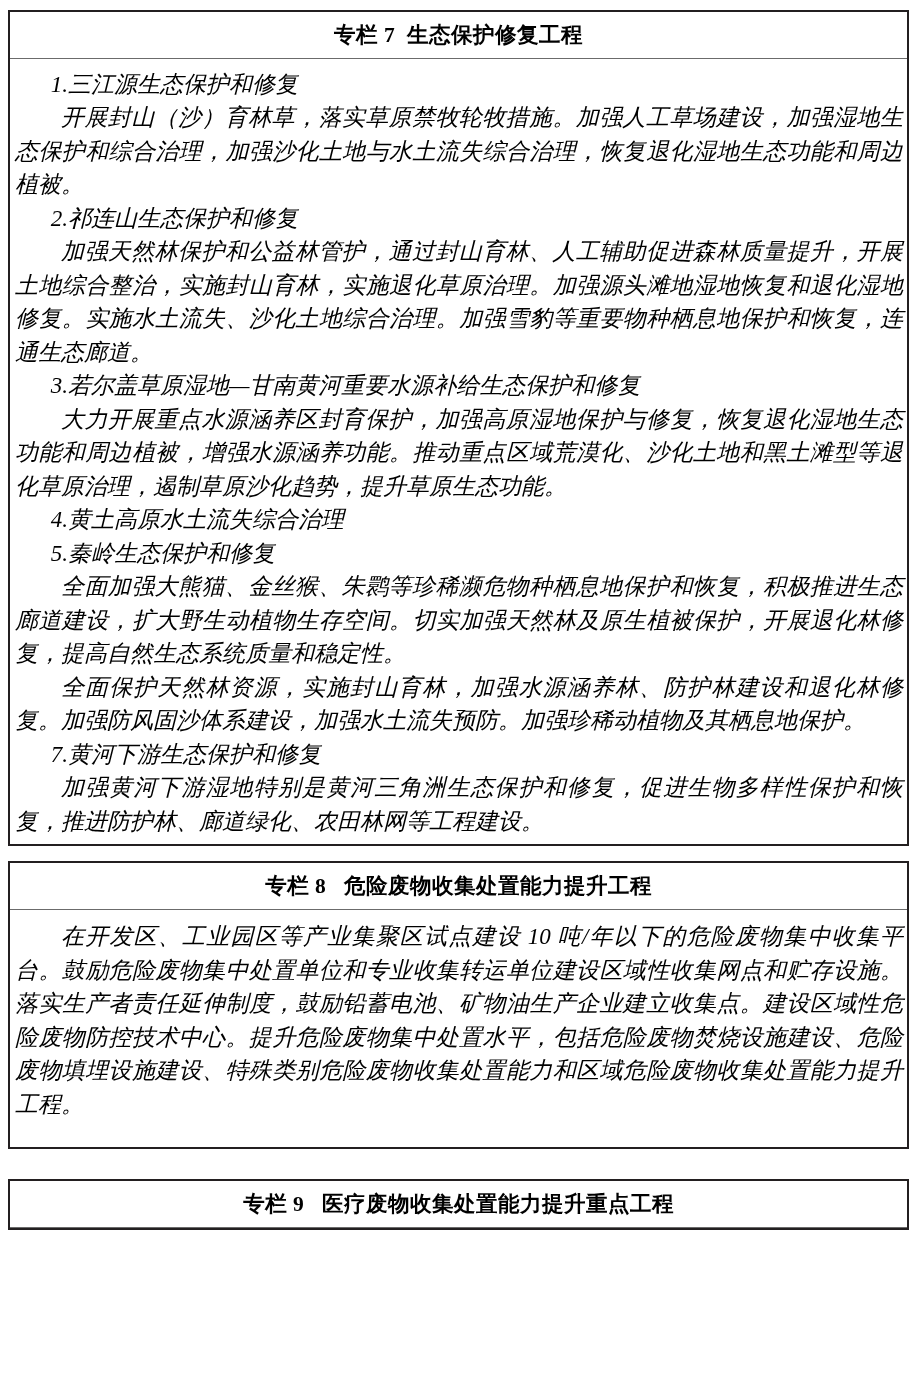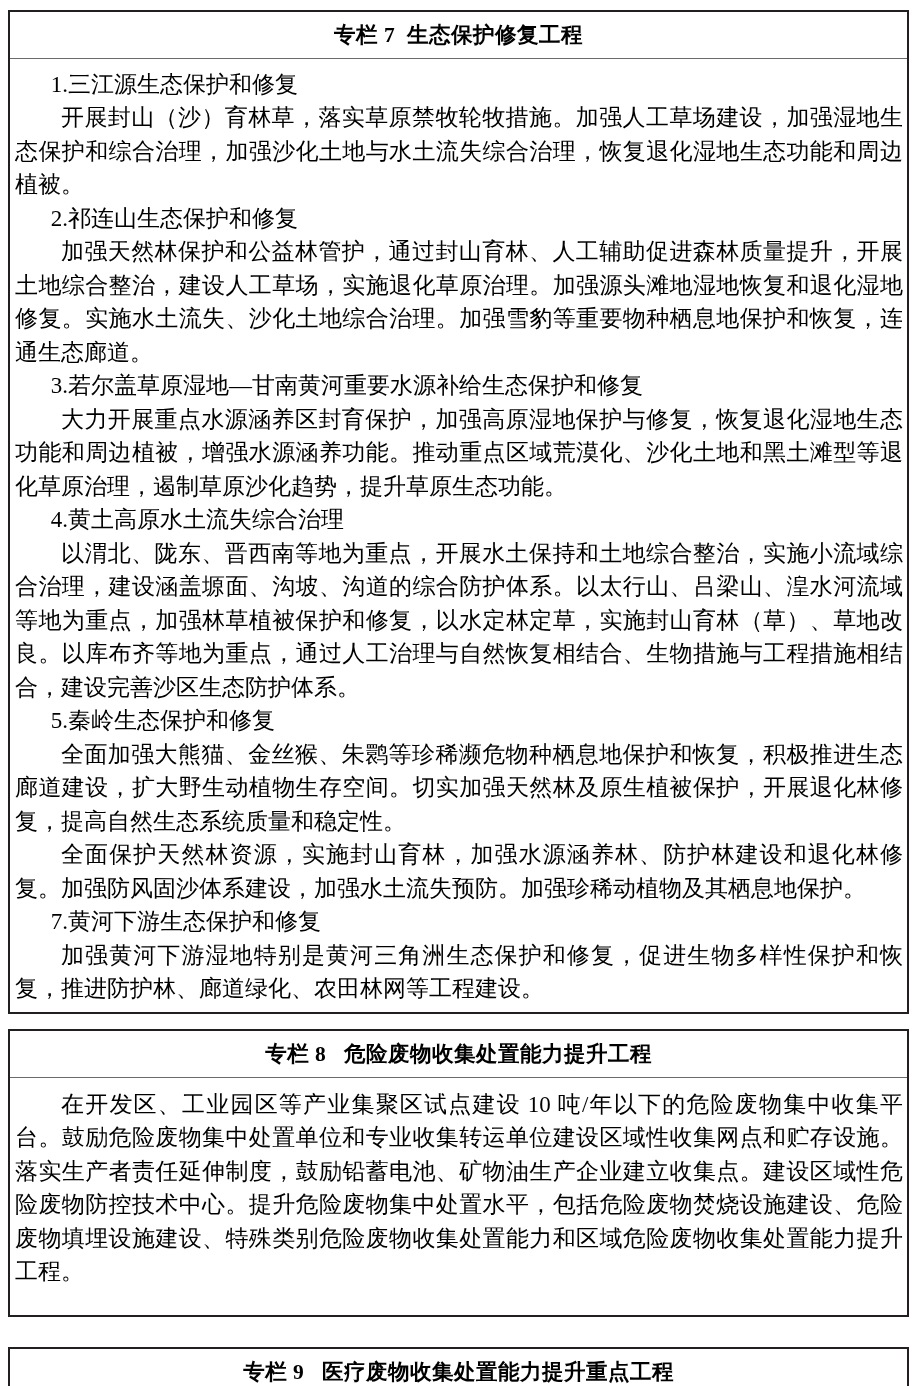--- a/index.html
+++ b/index.html
@@ -49,20 +49,21 @@
 
   .para {
     font-size: 23px;
     line-height: 33.5px;
     text-align: justify;
     text-justify: inter-ideograph;
     margin: 0;
     letter-spacing: 0px;
     text-indent: 0;
     word-break: break-all;
+    font-style: italic;
   }
 
   .para.indent {
     text-indent: 2em;
   }
 
   .para.heading-line {
     text-indent: 1.55em;
   }
 
@@ -77,25 +78,24 @@
 <body>
 
 <div class="page">
 
   <section class="box" id="box-7">
     <div class="box-header">专栏 7  生态保护修复工程</div>
     <div class="box-body">
       <p class="para heading-line">1.三江源生态保护和修复</p>
       <p class="para indent">开展封山（沙）育林草，落实草原禁牧轮牧措施。加强人工草场建设，加强湿地生态保护和综合治理，加强沙化土地与水土流失综合治理，恢复退化湿地生态功能和周边植被。</p>
       <p class="para heading-line">2.祁连山生态保护和修复</p>
-      <p class="para indent">加强天然林保护和公益林管护，通过封山育林、人工辅助促进森林质量提升，开展土地综合整治，建设人工草场，实施退化草原治理。加强源头滩地湿地恢复和退化湿地修复。实施水土流失、沙化土地综合治理。加强雪豹等重要物种栖息地保护和恢复，连通生态廊道。</p>
+      <p class="para indent">加强天然林保护和公益林管护，通过封山育林、人工辅助促进森林质量提升，开展土地综合整治，实施封山育林，实施退化草原治理。加强源头滩地湿地恢复和退化湿地修复。实施水土流失、沙化土地综合治理。加强雪豹等重要物种栖息地保护和恢复，连通生态廊道。</p>
       <p class="para heading-line">3.若尔盖草原湿地—甘南黄河重要水源补给生态保护和修复</p>
       <p class="para indent">大力开展重点水源涵养区封育保护，加强高原湿地保护与修复，恢复退化湿地生态功能和周边植被，增强水源涵养功能。推动重点区域荒漠化、沙化土地和黑土滩型等退化草原治理，遏制草原沙化趋势，提升草原生态功能。</p>
       <p class="para heading-line">4.黄土高原水土流失综合治理</p>
-      <p class="para indent">以渭北、陇东、晋西南等地为重点，开展水土保持和土地综合整治，实施小流域综合治理，建设涵盖塬面、沟坡、沟道的综合防护体系。以太行山、吕梁山、湟水河流域等地为重点，加强林草植被保护和修复，以水定林定草，实施封山育林（草）、草地改良。以库布齐等地为重点，通过人工治理与自然恢复相结合、生物措施与工程措施相结合，建设完善沙区生态防护体系。</p>
       <p class="para heading-line">5.秦岭生态保护和修复</p>
       <p class="para indent">全面加强大熊猫、金丝猴、朱鹮等珍稀濒危物种栖息地保护和恢复，积极推进生态廊道建设，扩大野生动植物生存空间。切实加强天然林及原生植被保护，开展退化林修复，提高自然生态系统质量和稳定性。</p>
       <p class="para indent">全面保护天然林资源，实施封山育林，加强水源涵养林、防护林建设和退化林修复。加强防风固沙体系建设，加强水土流失预防。加强珍稀动植物及其栖息地保护。</p>
       <p class="para heading-line">7.黄河下游生态保护和修复</p>
       <p class="para indent">加强黄河下游湿地特别是黄河三角洲生态保护和修复，促进生物多样性保护和恢复，推进防护林、廊道绿化、农田林网等工程建设。</p>
     </div>
   </section>
 
   <section class="box" id="box-8">
     <div class="box-header">专栏 8   危险废物收集处置能力提升工程</div>

